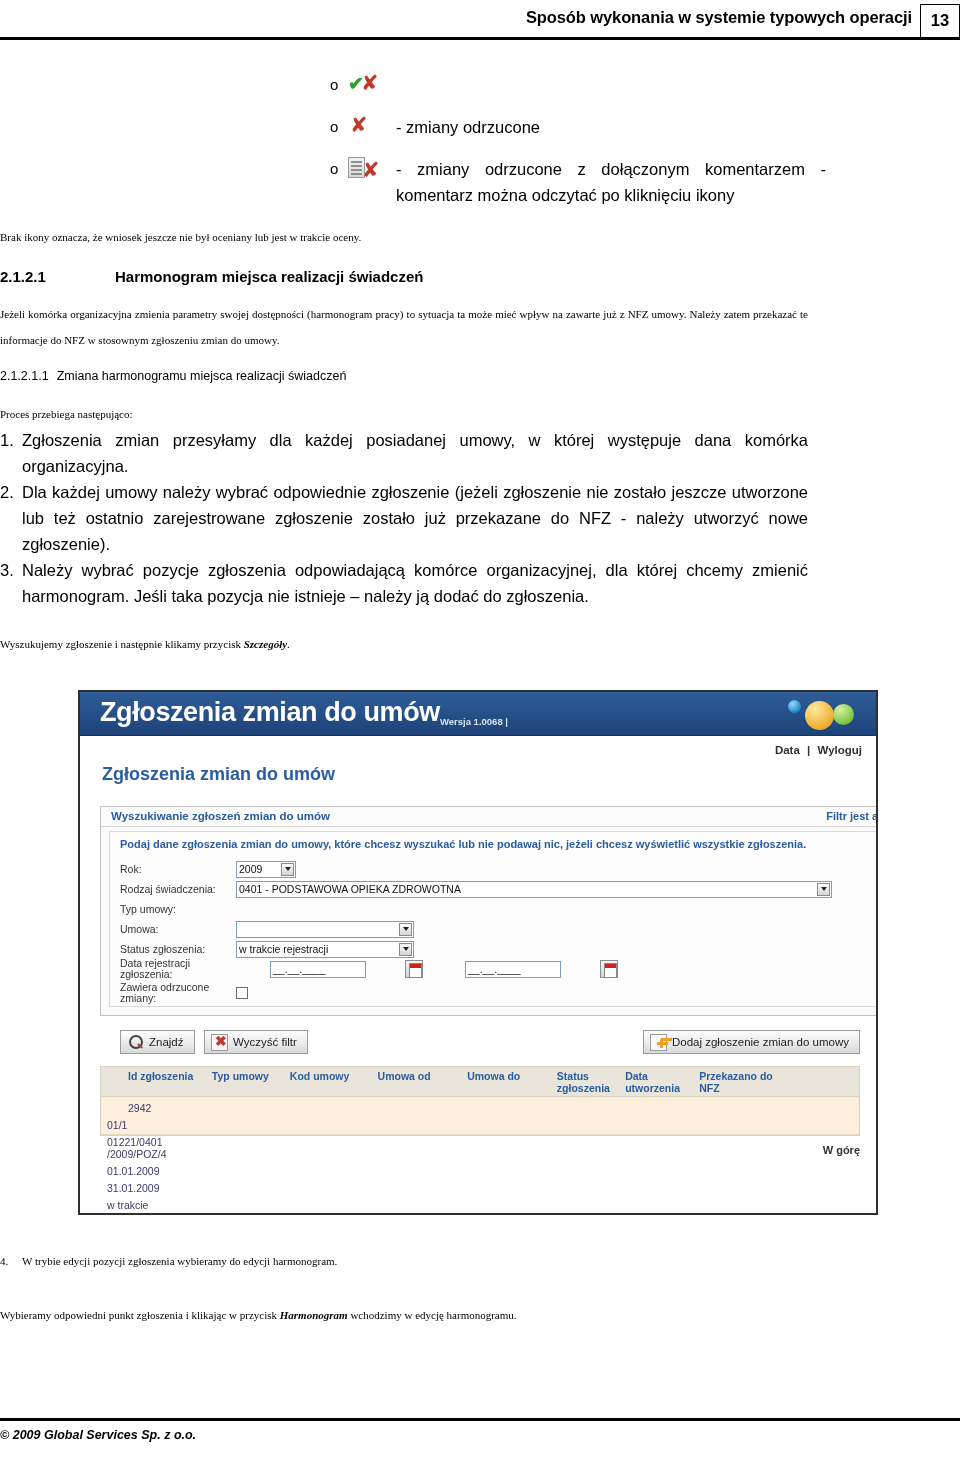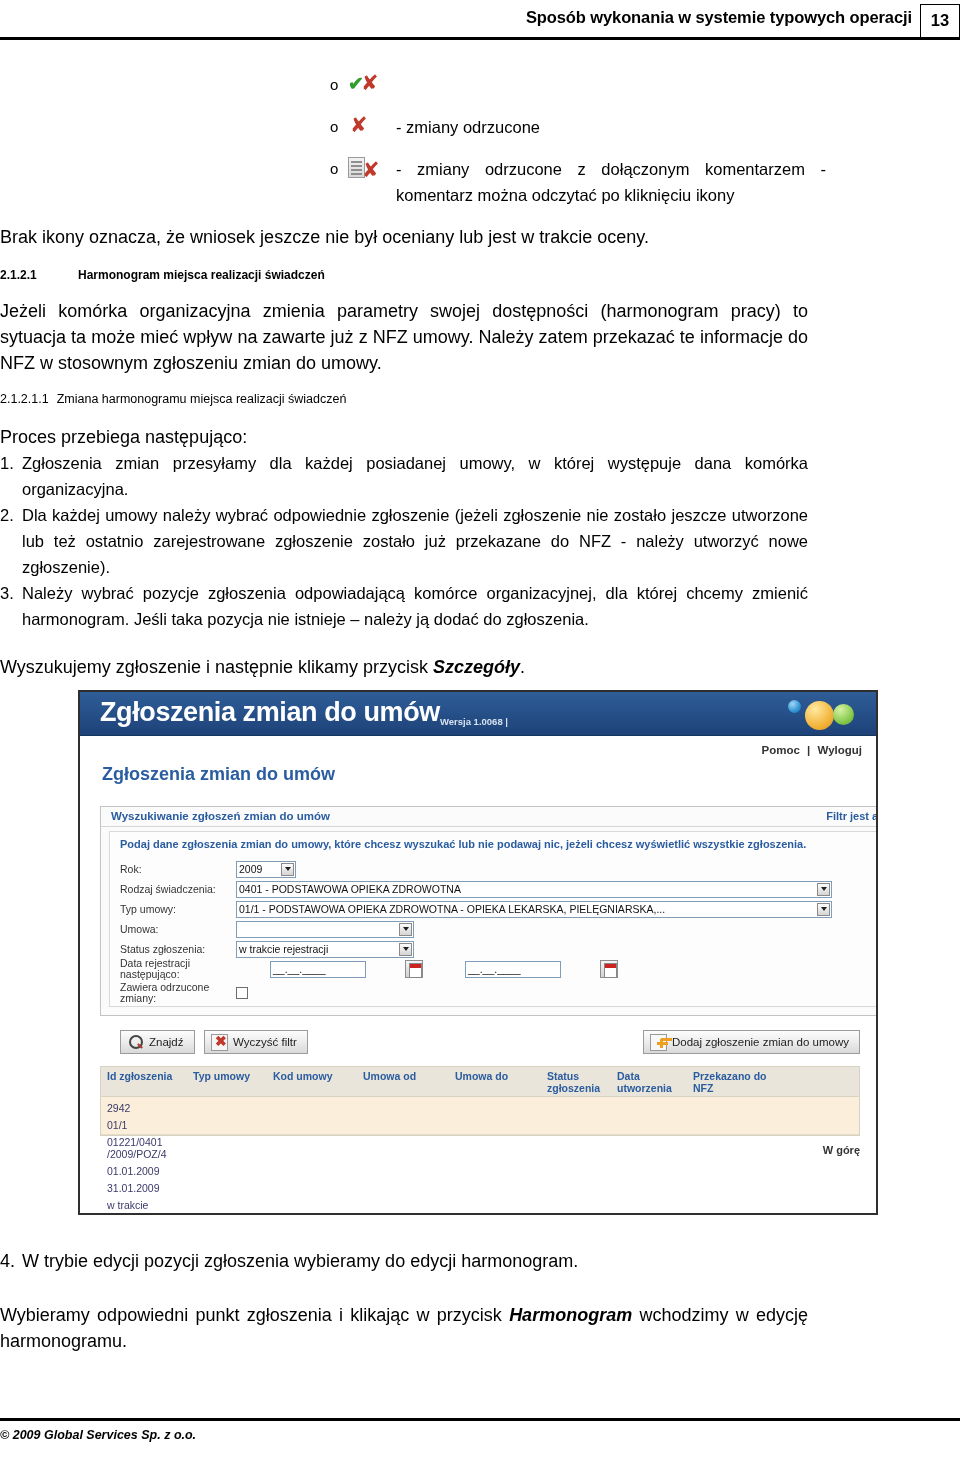--- a/index.html
+++ b/index.html
@@ -114,33 +114,35 @@
   }
   .g-doc::before {
     content: "";
     position: absolute; left: 2px; top: 3px;
     width: 11px; height: 1.5px;
     background: #8f8f8f;
     box-shadow: 0 4px 0 #8f8f8f, 0 8px 0 #8f8f8f, 0 12px 0 #8f8f8f;
   }
 
   p.para {
-    font-size: 18px;
+    font-size: 11px;
     line-height: 26px;
     margin: 0;
+    font-family: Liberation Serif, serif;
   }
   .indent { margin-left: 78px; }
   .w-body { width: 808px; }
   .justify { text-align: justify; }
 
   h3.sec {
-    font-size: 12px;
+    font-size: 15px;
     font-weight: bold;
     margin: 18px 0 0 0;
     display: flex;
+    gap: 37px;
   }
   h3.sec .num { width: 78px; flex: 0 0 auto; }
 
   h4.subsec {
     font-size: 12.5px;
     font-weight: normal;
     margin: 16px 0 0 0;
     display: flex;
   }
   h4.subsec .num { margin-right: 8px; }
@@ -427,21 +429,21 @@
     height: 38px;
     border-bottom: 1px solid #e5dcc8;
     flex-direction: column;
   }
   .grid-row div {
     font-size: 10.5px;
     color: #3a3a6a;
     padding: 5px 4px 0 6px;
     line-height: 12px;
   }
-  .c1 { width: 86px; }
+  .c1 { width: 86px; margin-left: 21px; }
   .c2 { width: 80px; }
   .c3 { width: 90px; }
   .c4 { width: 92px; }
   .c5 { width: 92px; }
   .c6 { width: 70px; }
   .c7 { width: 76px; }
   .c8 { width: 92px; }
   .c9 { width: 78px; }
 
   .detail-btn {
@@ -573,21 +575,21 @@
     <div class="shot-app-title">Zgłoszenia zmian do umów</div>
     <div class="shot-version">Wersja 1.0068 |</div>
     <div class="balloons">
       <span class="bl blue"></span>
       <span class="bl orange"></span>
       <span class="bl green"></span>
     </div>
   </div>
 
   <div class="shot-toplinks">
-    <span>Pomoc</span>
+    <span>Data</span>
     <span style="margin:0 4px;">|</span>
     <span>Wyloguj</span>
   </div>
 
   <div class="shot-page-title">Zgłoszenia zmian do umów</div>
 
   <div class="panel">
     <div class="panel-head">
       <div class="ttl">Wyszukiwanie zgłoszeń zmian do umów</div>
       <div class="right">
@@ -613,26 +615,20 @@
         <span class="inp sel" style="width:596px;">
           <span>0401 - PODSTAWOWA OPIEKA ZDROWOTNA</span>
           <span class="arrow">
               <i></i>
             </span>
         </span>
       </div>
 
       <div class="frow" style="top:68px;">
         <span class="flabel">Typ umowy:</span>
-        <span class="inp sel" style="width:596px;">
-          <span>01/1 - PODSTAWOWA OPIEKA ZDROWOTNA - OPIEKA LEKARSKA, PIELĘGNIARSKA,...</span>
-          <span class="arrow">
-              <i></i>
-            </span>
-        </span>
       </div>
 
       <div class="frow" style="top:88px;">
         <span class="flabel">Umowa:</span>
         <span class="inp sel" style="width:178px;">
           <span></span>
           <span class="arrow">
               <i></i>
             </span>
         </span>
@@ -644,21 +640,21 @@
           <span>w trakcie rejestracji</span>
           <span class="arrow">
               <i></i>
             </span>
         </span>
       </div>
 
       <div class="frow" style="top:128px;gap:34px;">
         <span class="flabel two">
           <span>Data rejestracji</span><br>
-          <span>następująco:</span>
+          <span>zgłoszenia:</span>
         </span>
         <span class="inp" style="width:96px;">__.__.____</span>
         <span class="cal-btn"></span>
         <span class="inp" style="width:96px;margin-left:8px;">__.__.____</span>
         <span class="cal-btn"></span>
       </div>
 
       <div class="frow" style="top:152px;">
         <span class="flabel two">
           <span>Zawiera odrzucone</span><br>

